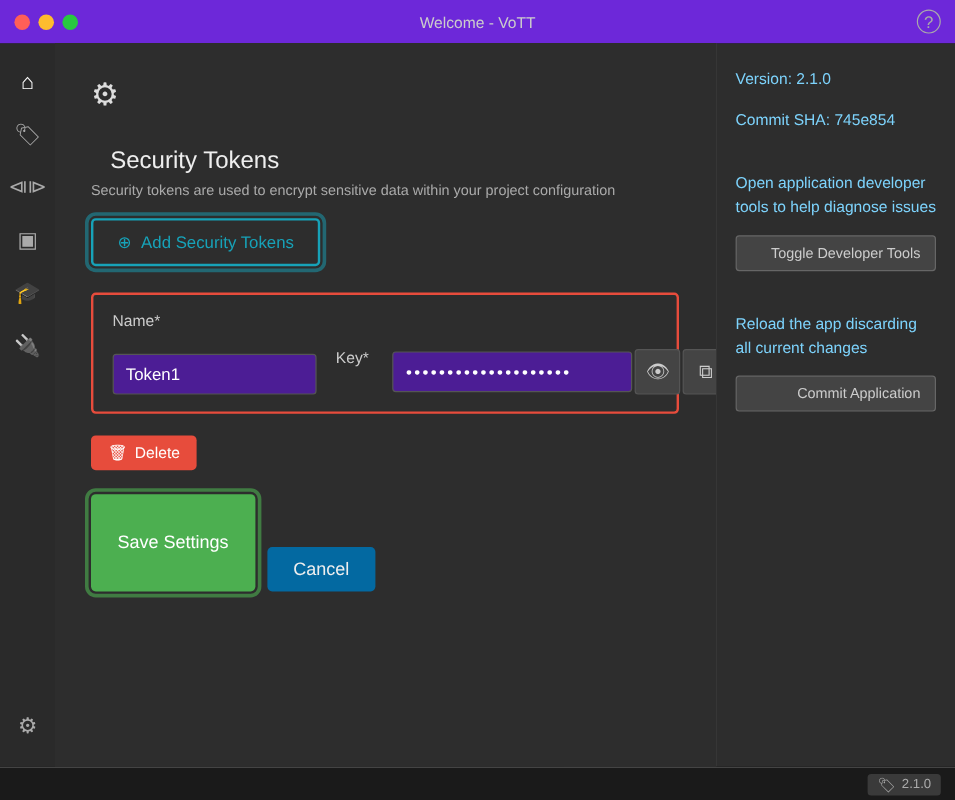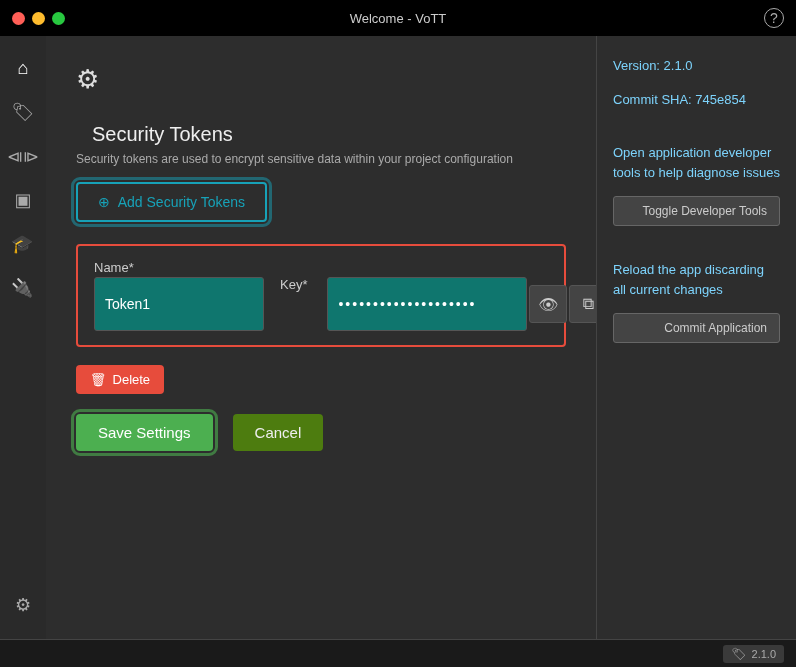--- a/index.html
+++ b/index.html
@@ -9,21 +9,21 @@
       background: #1a1a1a;
       font-family: -apple-system, BlinkMacSystemFont, 'Segoe UI', sans-serif;
       overflow: hidden;
       display: flex;
       flex-direction: column;
     }
 
     
     .titlebar {
       height: 36px;
-      background: #000000;
+      background: #6d28d9;
       display: flex;
       align-items: center;
       justify-content: center;
       position: relative;
       flex-shrink: 0;
     }
     .titlebar-buttons {
       position: absolute;
       left: 12px;
       display: flex;
@@ -167,31 +167,31 @@
       background: #2d2d2d;
     }
     .token-fields {
       display: flex;
       gap: 16px;
       align-items: flex-end;
     }
     .field-group {
       display: flex;
       flex-direction: column;
-      gap: 2px;
+      gap: 20px;
     }
     .field-label {
       font-size: 13px;
       color: #ccc;
     }
     .field-input {
-      background: #0f766e;
+      background: #4c1d95;
       border: 1px solid #555;
       color: #fff;
-      padding: 18px 10px;
+      padding: 8px 10px;
       font-size: 14px;
       border-radius: 3px;
       outline: none;
     }
     .name-input {
       width: 170px;
     }
     .key-input {
       width: 200px;
       letter-spacing: 2px;
@@ -231,41 +231,42 @@
       cursor: pointer;
       display: flex;
       align-items: center;
       gap: 6px;
       margin-bottom: 20px;
     }
 
     
     .action-buttons {
       display: flex;
-      gap: 20px;
+      gap: 10px;
     }
     .save-btn {
       background: #4caf50;
       border: none;
       color: #fff;
       padding: 10px 22px;
       font-size: 15px;
       border-radius: 4px;
       cursor: pointer;
       outline: 3px solid rgba(76, 175, 80, 0.6);
       outline-offset: 2px;
     }
     .cancel-btn {
-      background: #4d7c0f;
+      background: #0369a1;
       border: none;
       color: #eee;
       padding: 10px 22px;
       font-size: 15px;
       border-radius: 4px;
       cursor: pointer;
+      margin-top: 44px;
     }
 
     
     .right-panel {
       width: 200px;
       background: #2d2d2d;
       border-left: 1px solid #444;
       padding: 20px 16px;
       flex-shrink: 0;
       display: flex;

